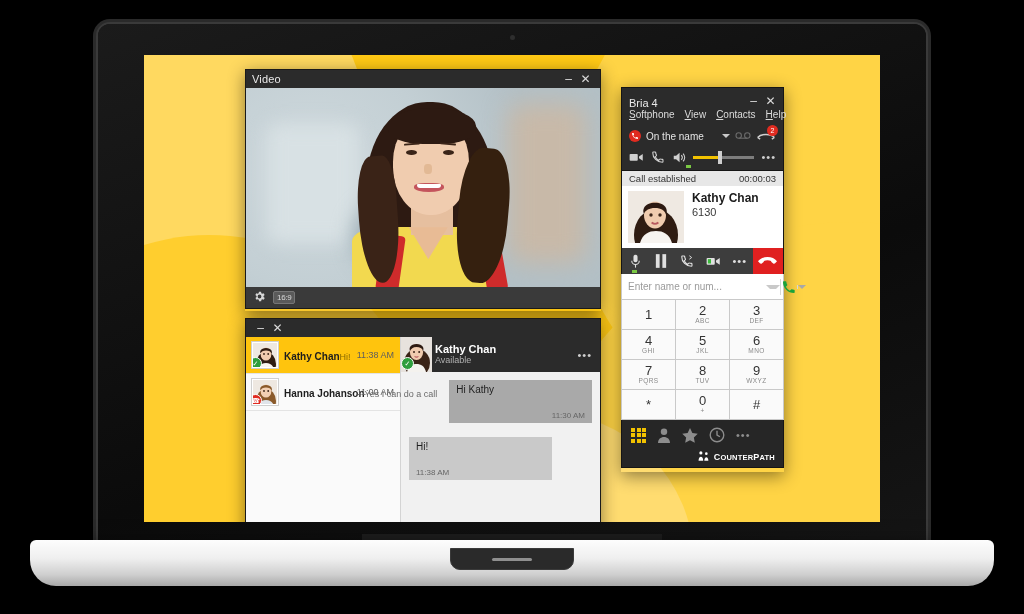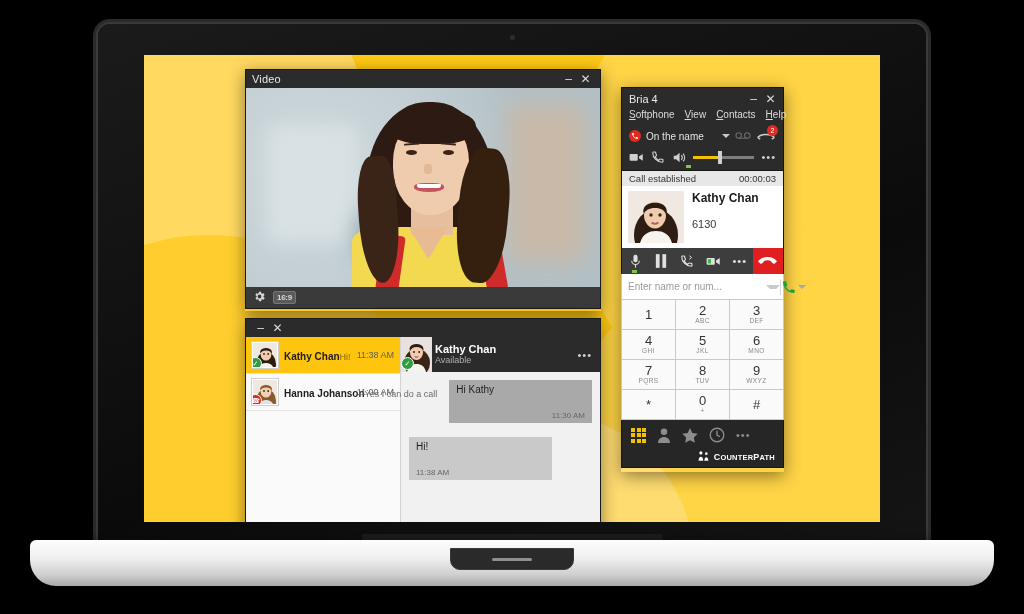--- a/index.html
+++ b/index.html
@@ -108,21 +108,21 @@
   .p-strap { position:absolute; left:37.5%; top:74%; width:6.5%; height:28%;
     background:#cf2b2b; transform:rotate(8deg); border-radius:4px; }
   .p-strap2 { position:absolute; left:67%; top:76%; width:6%; height:26%;
     background:#cf2b2b; transform:rotate(-10deg); border-radius:4px; }
   .video-toolbar {
     height:22px; background:#3a3a3a; display:flex; align-items:center; gap:7px; padding:0 7px;
     border:1px solid #1a1a1a; border-top:none;
   }
   .ratio-badge {
     font-size:8px; color:#d8d8d8; background:#5a5a5a; border:1px solid #777;
-    padding:1px 3px; border-radius:2px; letter-spacing:-.3px;font-weight:bold;
+    padding:1px 3px; border-radius:2px; letter-spacing:-.3px;
   }
 
   
   #messages-window { left:101px; top:263px; width:356px; height:253px; }
   .msg-body { display:flex; height:234px; border:1px solid #1a1a1a; border-top:none; background:#f3f3f3; }
   .msg-left { width:155px; background:#fafafa; border-right:1px solid #d4d4d4; display:flex; flex-direction:column; }
   .msg-search { display:flex; height:28px; border-bottom:1px solid #dcdcdc; background:#f0f0f0; }
   .msg-search input {
     flex:1; border:none; background:transparent; outline:none; padding:0 8px;
     font-size:10.5px; color:#555; font-family:"Liberation Sans", sans-serif;
@@ -154,21 +154,21 @@
   .bubble.out::after { content:""; position:absolute; right:-5px; bottom:2px; border:5px solid transparent;
     border-left-color:#a9a9a9; border-bottom:0; }
   .bubble.in { margin-right:auto; margin-top:14px; background:#c9c9c9; }
   .bubble.in::after { content:""; position:absolute; left:-5px; bottom:2px; border:5px solid transparent;
     border-right-color:#c9c9c9; border-bottom:0; }
   .bubble.in .bt { text-align:left; }
 
   
   #bria-window { left:477px; top:32px; width:163px; height:385px; }
   .bria-chrome { background:#2b2b2b; border:1px solid #151515; }
-  .bria-title { height:21px; display:flex; align-items:center; padding:0 4px 0 7px; color:#e9e9e9; font-size:11px; }
+  .bria-title { height:21px; display:flex; align-items:flex-end; padding:0 4px 0 7px; color:#e9e9e9; font-size:11px; }
   .bria-menu { display:flex; gap:10px; padding:0 7px 5px; font-size:10px; color:#dcdcdc; }
   .bria-menu span u { text-decoration:underline; }
   .bria-status { display:flex; align-items:center; gap:5px; padding:3px 7px 4px; }
   .st-dot { width:12px; height:12px; border-radius:50%; background:#e02b20; display:flex; align-items:center; justify-content:center; }
   .st-label { font-size:10px; color:#e4e4e4; flex:1; }
   .caret { width:0;height:0;border-left:4px solid transparent;border-right:4px solid transparent;border-top:4px solid #c9c9c9; }
   .vm-icon { color:#6d6d6d; font-size:10px; letter-spacing:-1px; }
   .missed-wrap { position:relative; width:20px; height:16px; }
   .missed-badge { position:absolute; right:-2px; top:-3px; background:#e02b20; color:#fff;
     font-size:7px; width:11px; height:11px; border-radius:50%; display:flex; align-items:center; justify-content:center; }
@@ -181,21 +181,21 @@
   .vol-knob { position:absolute; left:40%; width:4px; height:13px; background:#cfcfcf; }
   .dots { color:#cfcfcf; letter-spacing:1px; font-size:11px; }
 
   .call-status { display:flex; justify-content:space-between; align-items:center;
     background:#e7e7e7; padding:2px 7px; font-size:9.5px; color:#333;
     border-left:1px solid #151515; border-right:1px solid #151515; }
   .call-card { display:flex; background:#fff; padding:5px 6px; gap:8px;
     border-left:1px solid #151515; border-right:1px solid #151515; }
   .call-av { width:56px; height:52px; flex:none; overflow:hidden; position:relative; background:#ddd; }
   .call-name { font-size:12px; font-weight:bold; color:#1b1b1b; }
-  .call-num { font-size:11px; color:#3a3a3a; margin-top:13px; }
+  .call-num { font-size:11px; color:#3a3a3a; margin-top:1px; }
   .call-ctrl { display:flex; align-items:stretch; height:26px; background:#3d3d3d;
     border-left:1px solid #151515; border-right:1px solid #151515; }
   .call-ctrl .cb { flex:1; display:flex; align-items:center; justify-content:center; color:#e0e0e0; position:relative; }
   .call-ctrl .cb.end { flex:1.15; background:#e02020; }
   .mic-dot { position:absolute; left:50%; bottom:1px; margin-left:-3px; width:5px; height:3px; background:#7ac943; }
 
   .dial-row { display:flex; align-items:center; height:26px; background:#fff;
     border:1px solid #c9c9c9; border-top:none; }
   .dial-row input { flex:1; border:none; outline:none; padding:0 6px; font-size:10px; color:#666;
     font-family:"Liberation Sans", sans-serif; }

